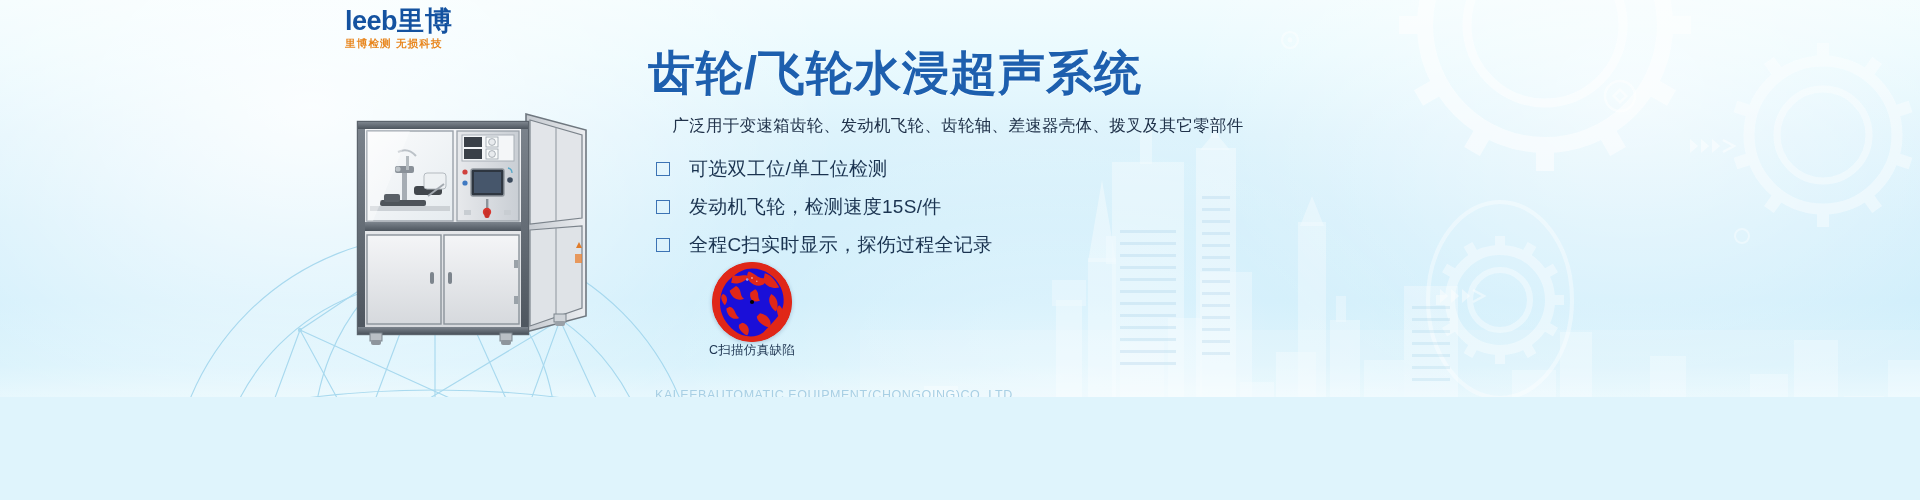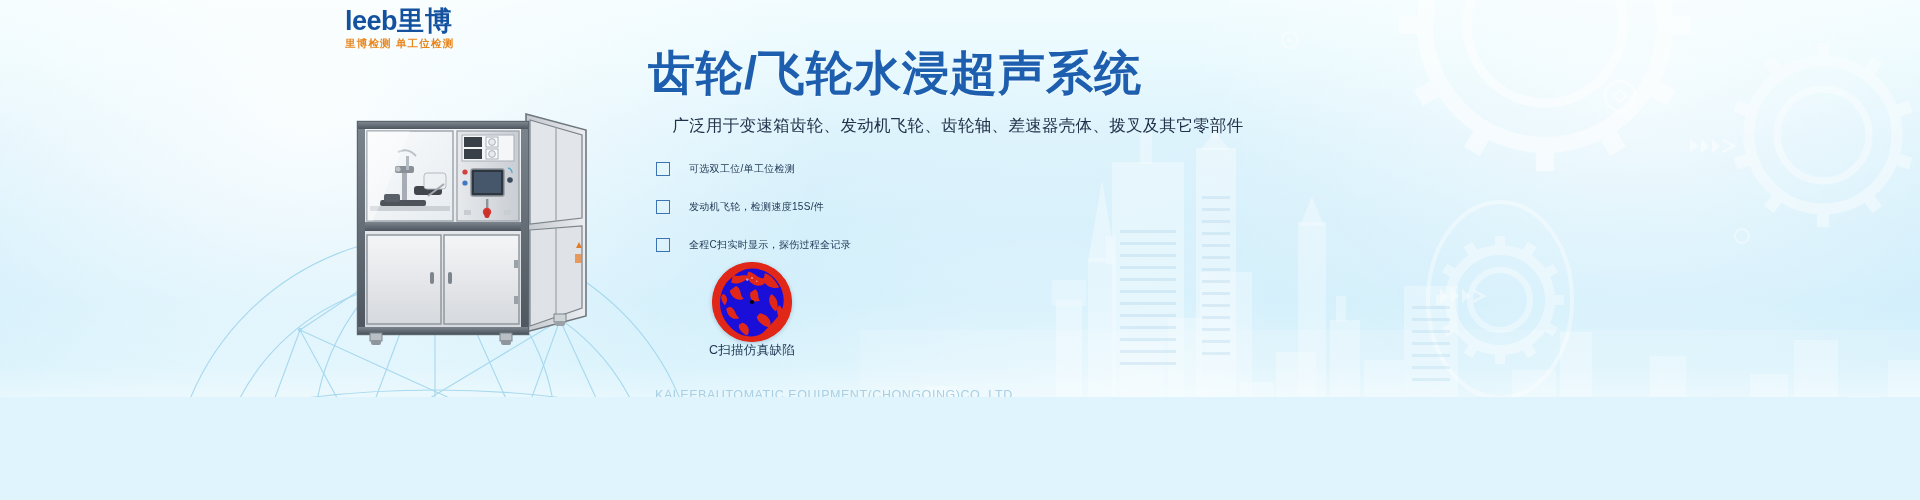--- a/index.html
+++ b/index.html
@@ -46,21 +46,21 @@
     margin-top:12px;font-size:16.5px;color:#20324a;letter-spacing:.3px;
     white-space:nowrap;line-height:22px;font-weight:500;text-align:center;
   }
   .features{margin-top:17px;}
   .feature{display:flex;align-items:center;height:32px;margin-bottom:6px;}
   .chk{
     width:14px;height:14px;border:1.6px solid #3c73b4;background:transparent;
     flex:0 0 auto;margin-left:8px;
   }
   .feature-label{
-    margin-left:19px;font-size:10px;color:#1a3350;letter-spacing:.3px;
+    margin-left:19px;font-size:19px;color:#1a3350;letter-spacing:.3px;
     white-space:nowrap;font-weight:500;
   }
 
   
   .cscan{position:absolute;left:672px;top:262px;width:160px;text-align:center;}
   .cscan-disc{
     position:relative;width:80px;height:80px;margin:0 auto;border-radius:50%;
     overflow:hidden;background:#e02718;
     box-shadow:0 1px 4px rgba(30,70,120,.28);
   }
@@ -307,21 +307,21 @@
       <circle cx="520" cy="430" r="2.2" fill="#9ed4ec" stroke="none"></circle>
       <circle cx="255" cy="452" r="2.2" fill="#9ed4ec" stroke="none"></circle>
       <circle cx="620" cy="450" r="2.2" fill="#9ed4ec" stroke="none"></circle>
     </g>
   </svg>
 
   <div class="logo">
     <div class="logo-main">
       <span>leeb</span><span class="cn">里博</span>
     </div>
-    <div class="logo-sub">里博检测  单工位检测</div>
+    <div class="logo-sub">里博检测  无损科技</div>
   </div>
 
   <svg class="machine" viewBox="0 0 260 250">
     <defs>
       <linearGradient id="panelG" x1="0" y1="0" x2="0" y2="1">
         <stop offset="0" stop-color="#f4f5f7"></stop>
           <stop offset="1" stop-color="#d6d9dd"></stop>
       </linearGradient>
       <linearGradient id="panelG2" x1="0" y1="0" x2="1" y2="0">
         <stop offset="0" stop-color="#e7e9ec"></stop>

